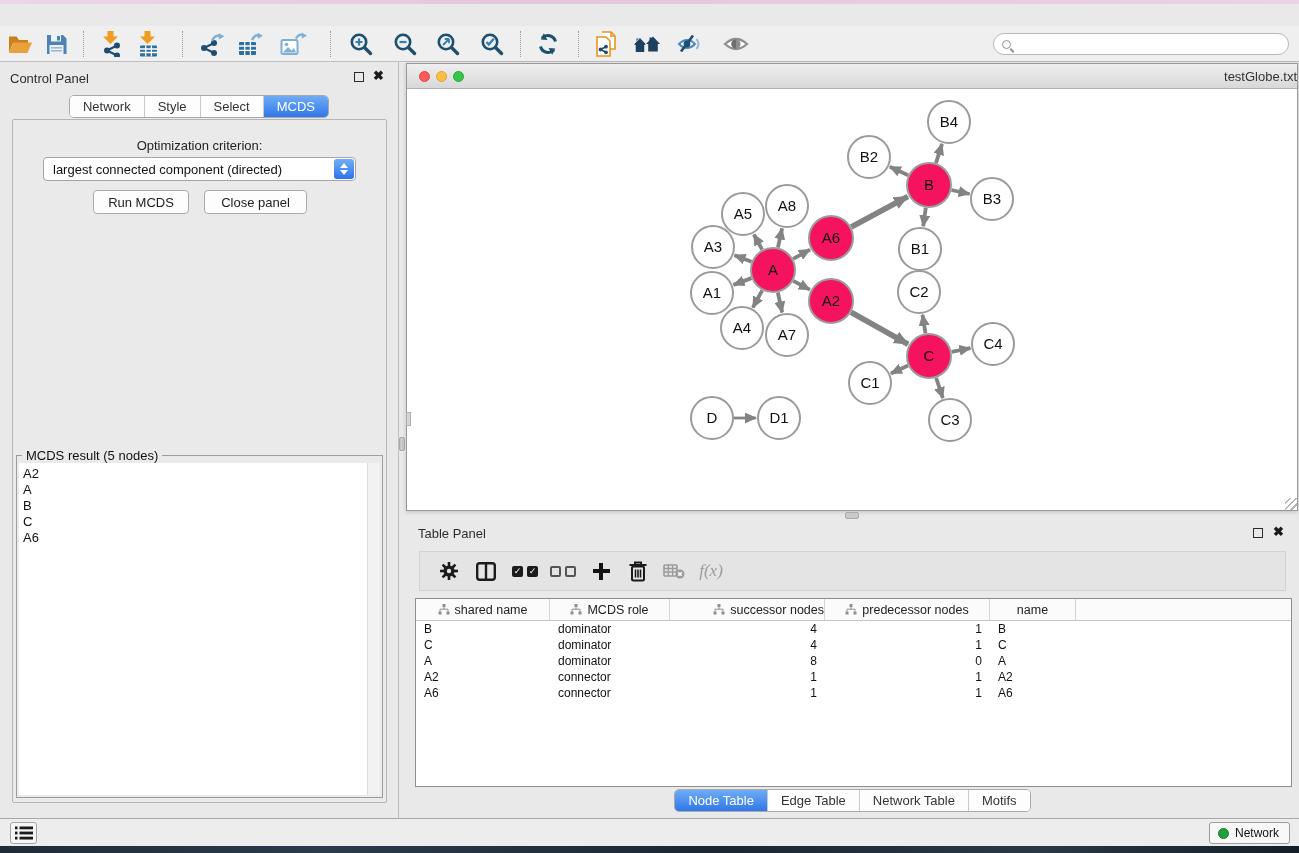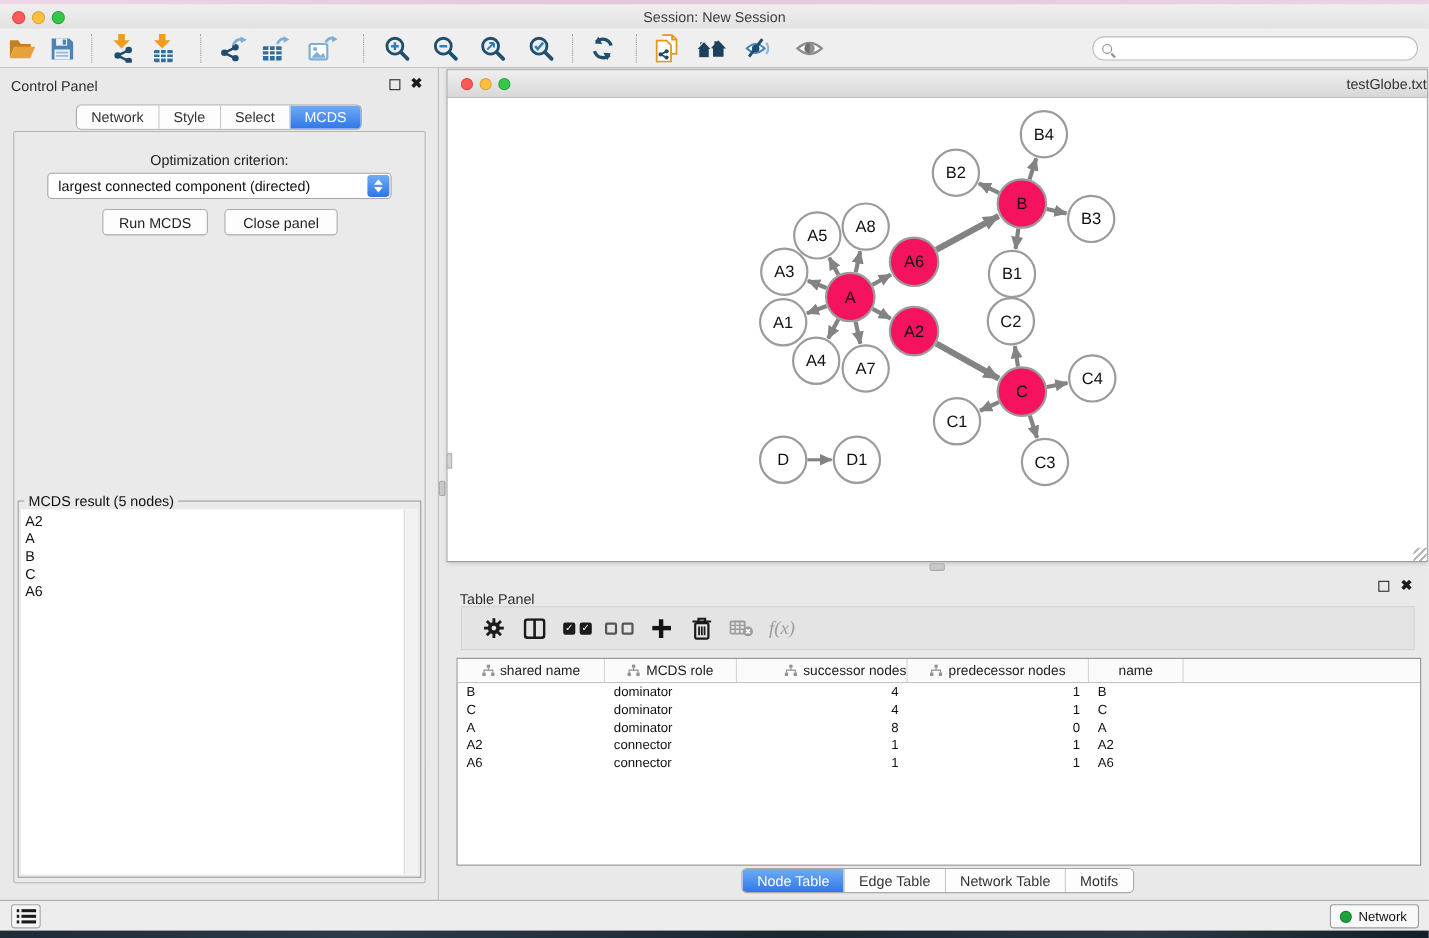--- a/index.html
+++ b/index.html
@@ -101,21 +101,21 @@
     font-size:13px; color:#333; }
   .net-canvas { position:absolute; left:0; top:25px; width:890px; height:421px; background:#fff; }
   .net-resize { position:absolute; right:0; bottom:0; width:12px; height:12px;
     background:repeating-linear-gradient(135deg, transparent 0 3px, #b8b8b8 3px 4.5px); }
   .net-edge-grip { position:absolute; left:-1px; top:348px; width:5px; height:14px;
     background:#d4d4d4; border:1px solid #b0b0b0; }
 
   
   .table-frame { position:absolute; left:406px; top:520px; width:893px; height:295px;
     background:#E9E9E9; }
-  .tf-title { position:absolute; left:12px; top:17px; font-size:13px; color:#2e2e2e; }
+  .tf-title { position:absolute; left:12px; top:6px; font-size:13px; color:#2e2e2e; }
   .tf-float { right:36px; top:8px; } .tf-close { right:15px; top:5px; }
   .tf-toolbar { position:absolute; left:13px; right:13px; top:31px; height:40px;
     background:#E4E4E4; border:1px solid #d2d2d2; }
   .tf-ico { position:absolute; top:0; height:38px; width:34px; display:flex;
     align-items:center; justify-content:center; }
   .cb { width:11px; height:11px; border-radius:2px; display:inline-block; }
   .cb.on { background:#1b1b1b; color:#fff; font-size:9px; line-height:11px; text-align:center; }
   .cb.off { border:2px solid #555; background:transparent; }
   .cb + .cb { margin-left:4px; }
   .plus-ico { position:relative; width:17px; height:17px; }
@@ -143,26 +143,20 @@
     background:#F8F8F8; border:1px solid #9c9c9c; border-radius:3px; display:flex;
     align-items:center; gap:6px; font-size:12px; color:#111; }
   .memory-dot { width:11px; height:11px; border-radius:50%; background:#1FA03C; border:1px solid #15802d; }
 </style>
 </head>
 <body>
 
 <div class="screen">
   <div class="wp-top"></div>
 
-  <div class="titlebar">
-    <span class="tl red"></span>
-    <span class="tl yellow"></span>
-    <span class="tl green"></span>
-    <div class="win-title">Session: New Session</div>
-  </div>
 
   <div class="toolbar">
     <span class="tb-btn" style="left:3px">
       <svg width="26" height="22" viewBox="0 0 26 22">
         <path d="M2 20 V3.5 h7.5 l2.5 3.5 H21 v3 H6 Z" fill="#C8801F"></path>
         <path d="M2 20 L6.5 9.5 H25 L20.5 20 Z" fill="#E9A23B"></path>
         </svg>
     </span>
     <span class="tb-btn" style="left:39px">
       <svg width="23" height="23" viewBox="0 0 23 23">

